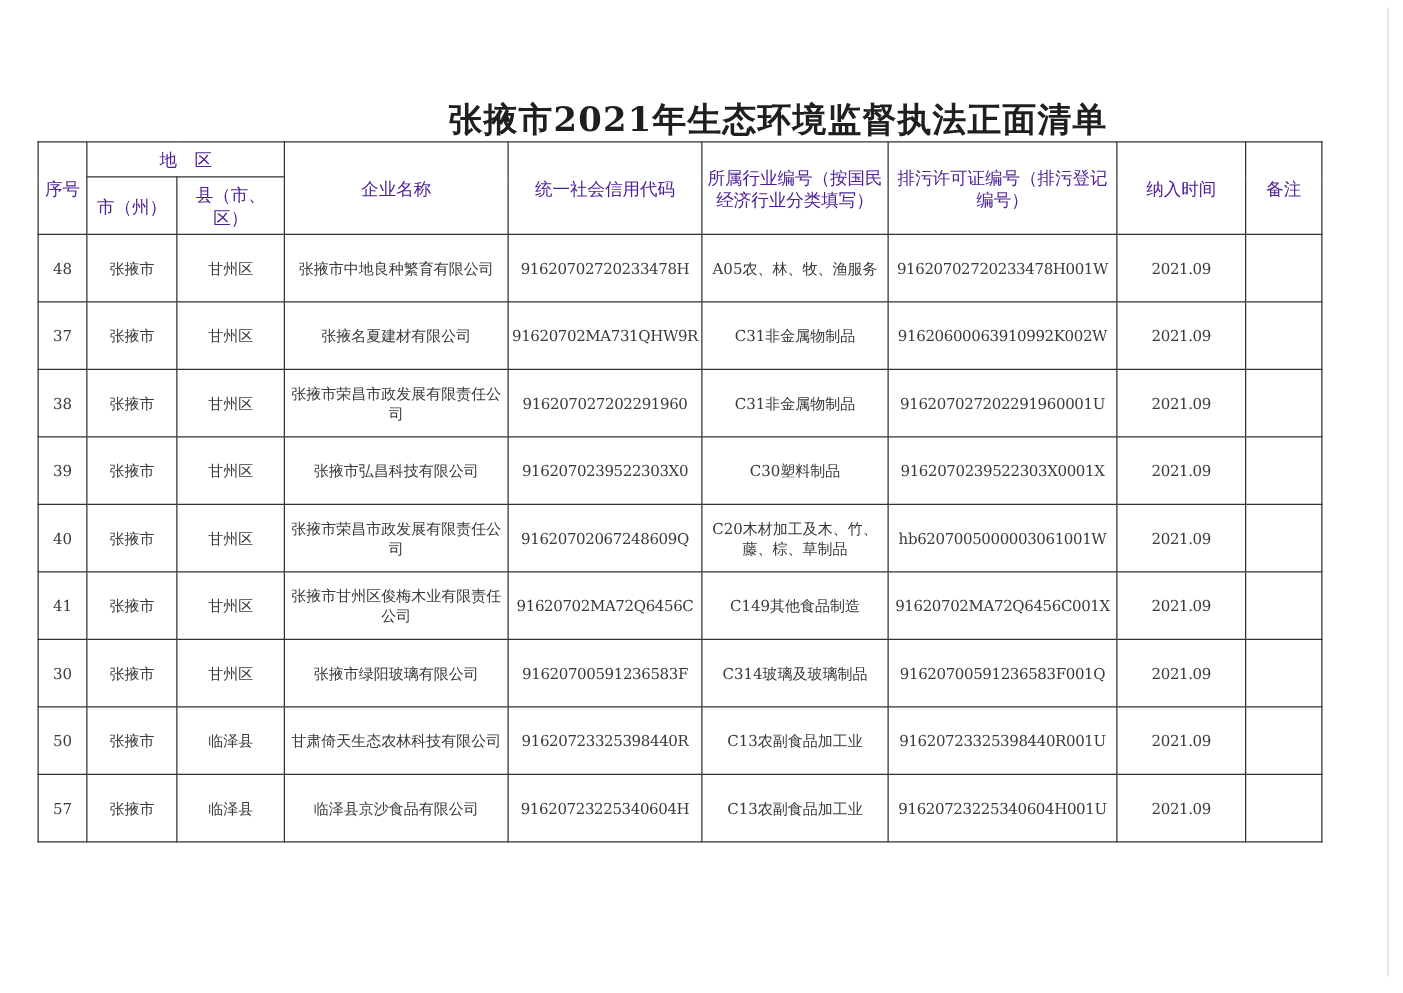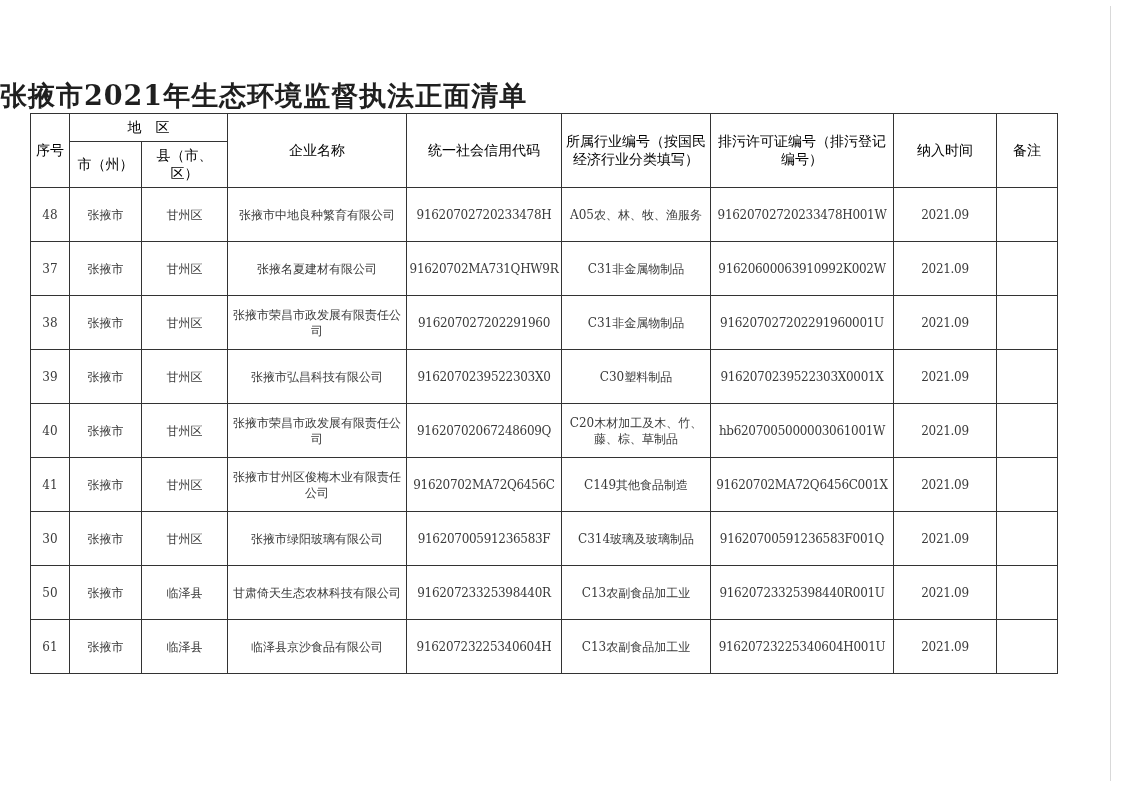--- a/index.html
+++ b/index.html
@@ -13,21 +13,21 @@
       position: relative;
       overflow: hidden;
       font-family: "DejaVu Serif", "Liberation Serif", serif;
       color: #2a2a2a;
     }
     .page-title {
       position: absolute;
       left: 0;
       width: 886px;
       top: 78px;
-      text-align: left;
+      text-align: right;
       font-family: "DejaVu Serif", "Liberation Serif", serif;
       font-weight: bold;
       font-size: 27px;
       letter-spacing: 1px;
       color: #1f1f1f;
     }
     .scan-edge {
       position: absolute;
       left: 1110px;
       top: 6px;
@@ -44,25 +44,25 @@
       width: 1027px;
     }
     table.list td, table.list th {
       border: 1.5px solid #333333;
       text-align: center;
       vertical-align: middle;
       padding: 0 2px;
       overflow: hidden;
     }
     table.list th {
-      font-family: Liberation Mono, monospace;
+      font-family: Liberation Sans, sans-serif;
       font-weight: normal;
       font-size: 14px;
       line-height: 18px;
-      color: #000000;
+      color: #4c1d95;
     }
     table.list td {
       font-family: "DejaVu Serif", "Liberation Serif", serif;
       font-size: 12px;
       line-height: 16px;
       color: #3a3a3a;
     }
     td.mono {
       font-family: "Liberation Mono", "DejaVu Sans Mono", monospace;
       font-size: 12px;
@@ -190,21 +190,21 @@
       <td>张掖市</td>
       <td>临泽县</td>
       <td>甘肃倚天生态农林科技有限公司</td>
       <td class="mono">91620723325398440R</td>
       <td>C13农副食品加工业</td>
       <td class="mono">91620723325398440R001U</td>
       <td class="mono">2021.09</td>
       <td></td>
     </tr>
     <tr class="row">
-      <td>61</td>
+      <td>57</td>
       <td>张掖市</td>
       <td>临泽县</td>
       <td>临泽县京沙食品有限公司</td>
       <td class="mono">91620723225340604H</td>
       <td>C13农副食品加工业</td>
       <td class="mono">91620723225340604H001U</td>
       <td class="mono">2021.09</td>
       <td></td>
     </tr>
   </tbody>

